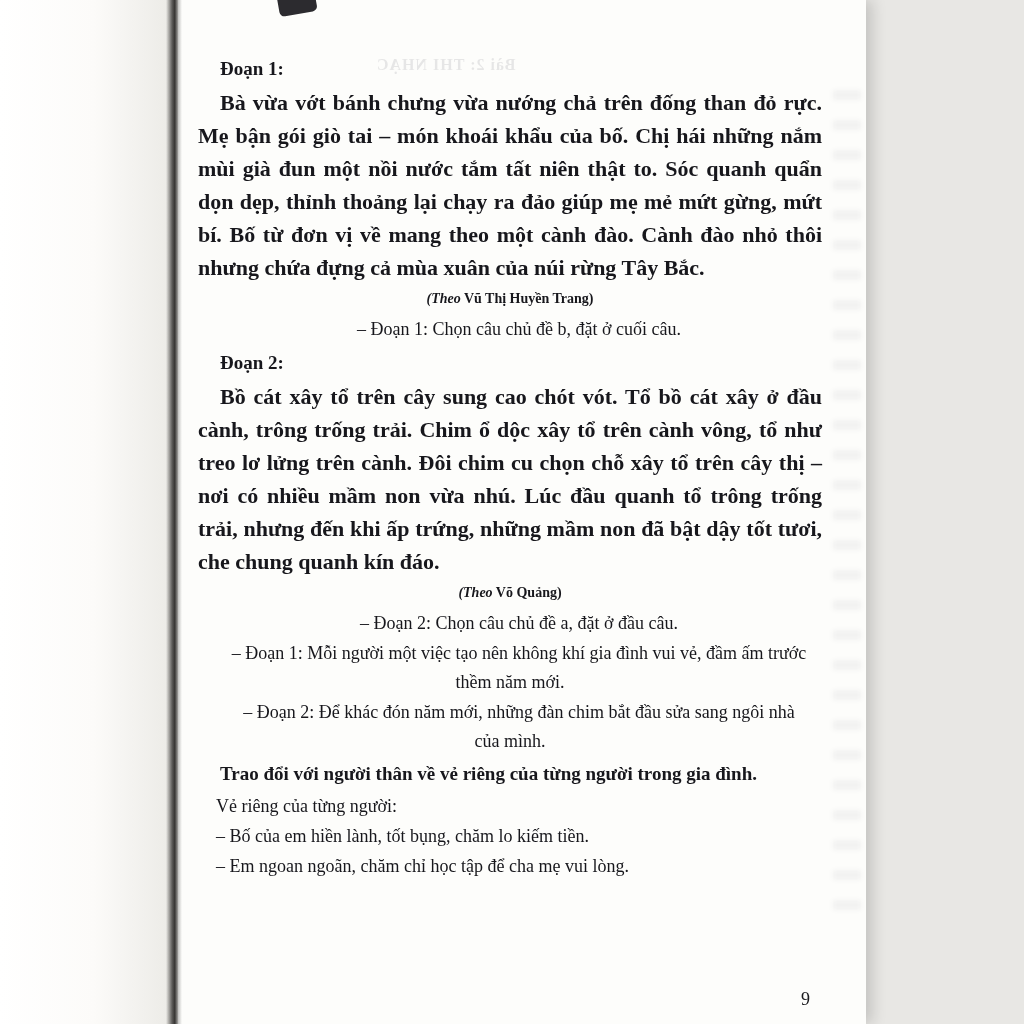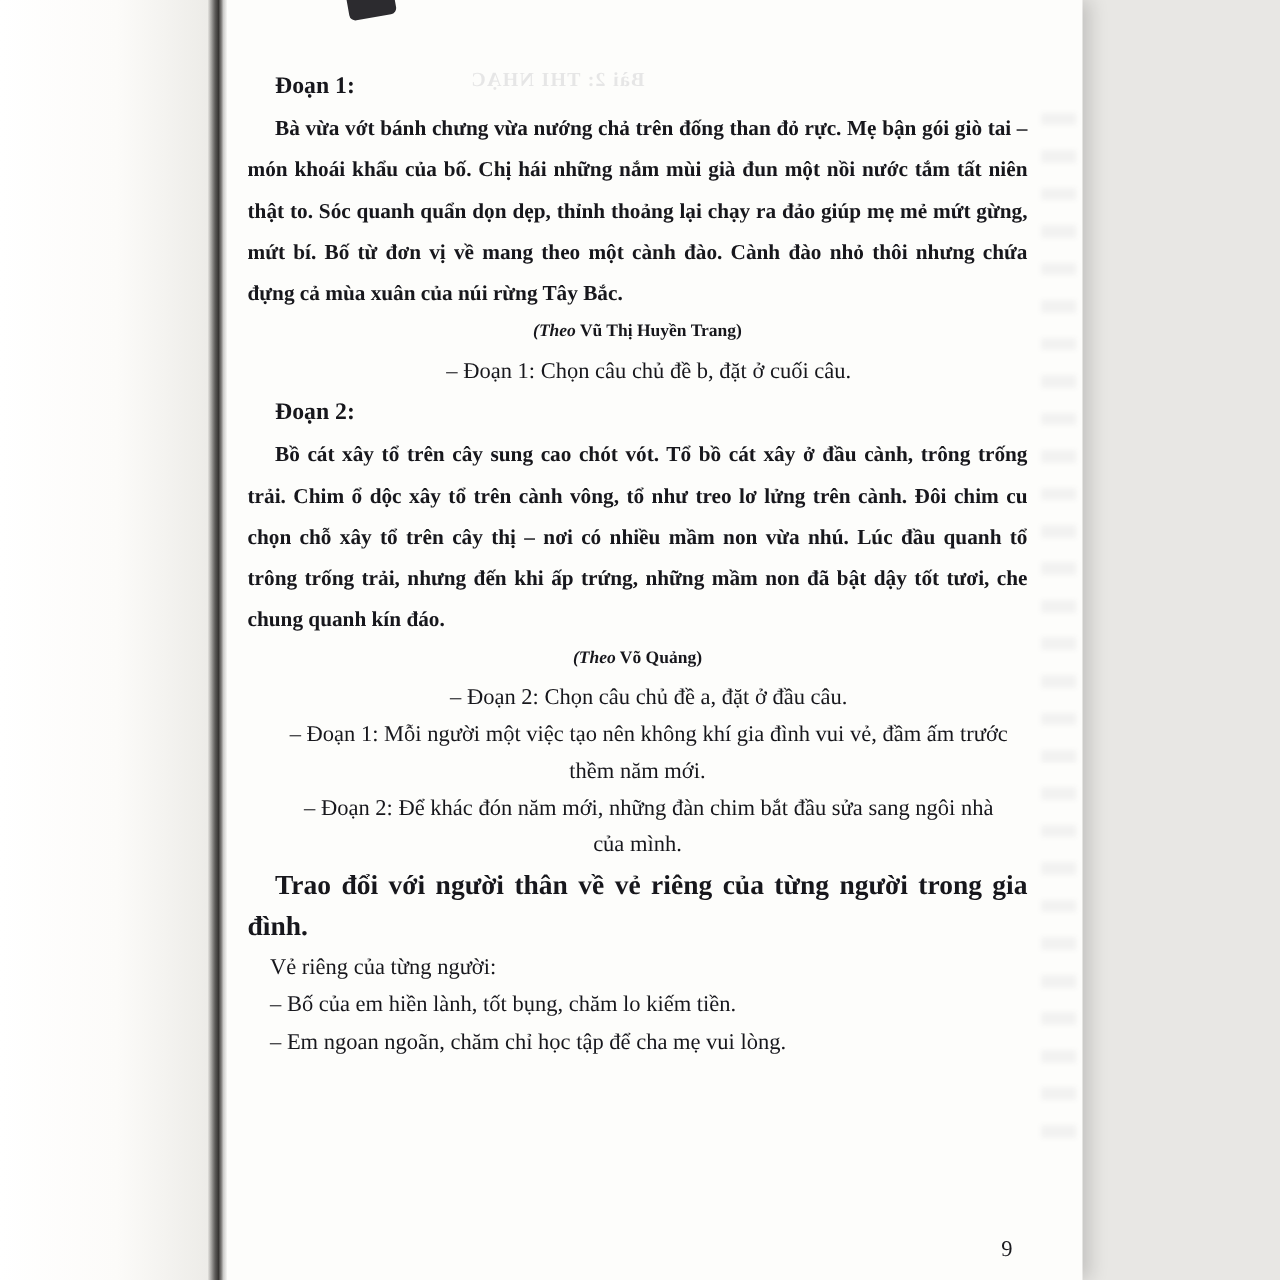--- a/index.html
+++ b/index.html
@@ -46,27 +46,27 @@
       rgba(40,40,60,0) 10px 30px);
     filter:blur(2px);
   }
   .content{
     position:absolute;left:0;top:0;width:100%;height:100%;
     padding:50px 44px 0 20px;box-sizing:border-box;
     color:#17171c;
   }
   .blk{margin:0;}
   .label{font-weight:bold;font-size:19px;line-height:30px;text-indent:22px;margin:4px 0 2px;}
-  .body{font-weight:bold;font-size:17px;line-height:33px;text-align:justify;text-indent:22px;}
+  .body{font-weight:bold;font-size:22px;line-height:33px;text-align:justify;text-indent:22px;}
   .attribution{font-weight:bold;font-size:14px;line-height:30px;text-align:center;}
   .answer{font-size:18px;line-height:29px;text-indent:18px;margin:1px 13px;text-align:center;}
   .task{font-weight:bold;font-size:18px;line-height:29px;text-indent:18px;margin:2px 0 1px;}
   .section{font-weight:bold;font-size:19px;line-height:30px;margin:8px 0 2px;}
   .section .flower{font-family:"DejaVu Sans",sans-serif;font-size:17px;}
-  .bodypara{font-weight:bold;font-size:22px;line-height:33px;text-align:justify;text-indent:22px;}
+  .bodypara{font-weight:bold;font-size:19px;line-height:33px;text-align:justify;text-indent:22px;}
   .plain{font-size:18px;line-height:29px;text-indent:18px;margin:2px 0 1px;}
   .item{font-size:18px;line-height:29px;text-indent:18px;margin:1px 0;}
   .page-number{position:absolute;right:56px;bottom:14px;font-size:18px;color:#1a1a1e;}
 </style>
 </head>
 <body>
 
 <div class="scene">
   <div class="left-strip"></div>
   <div class="spine-shadow"></div>

